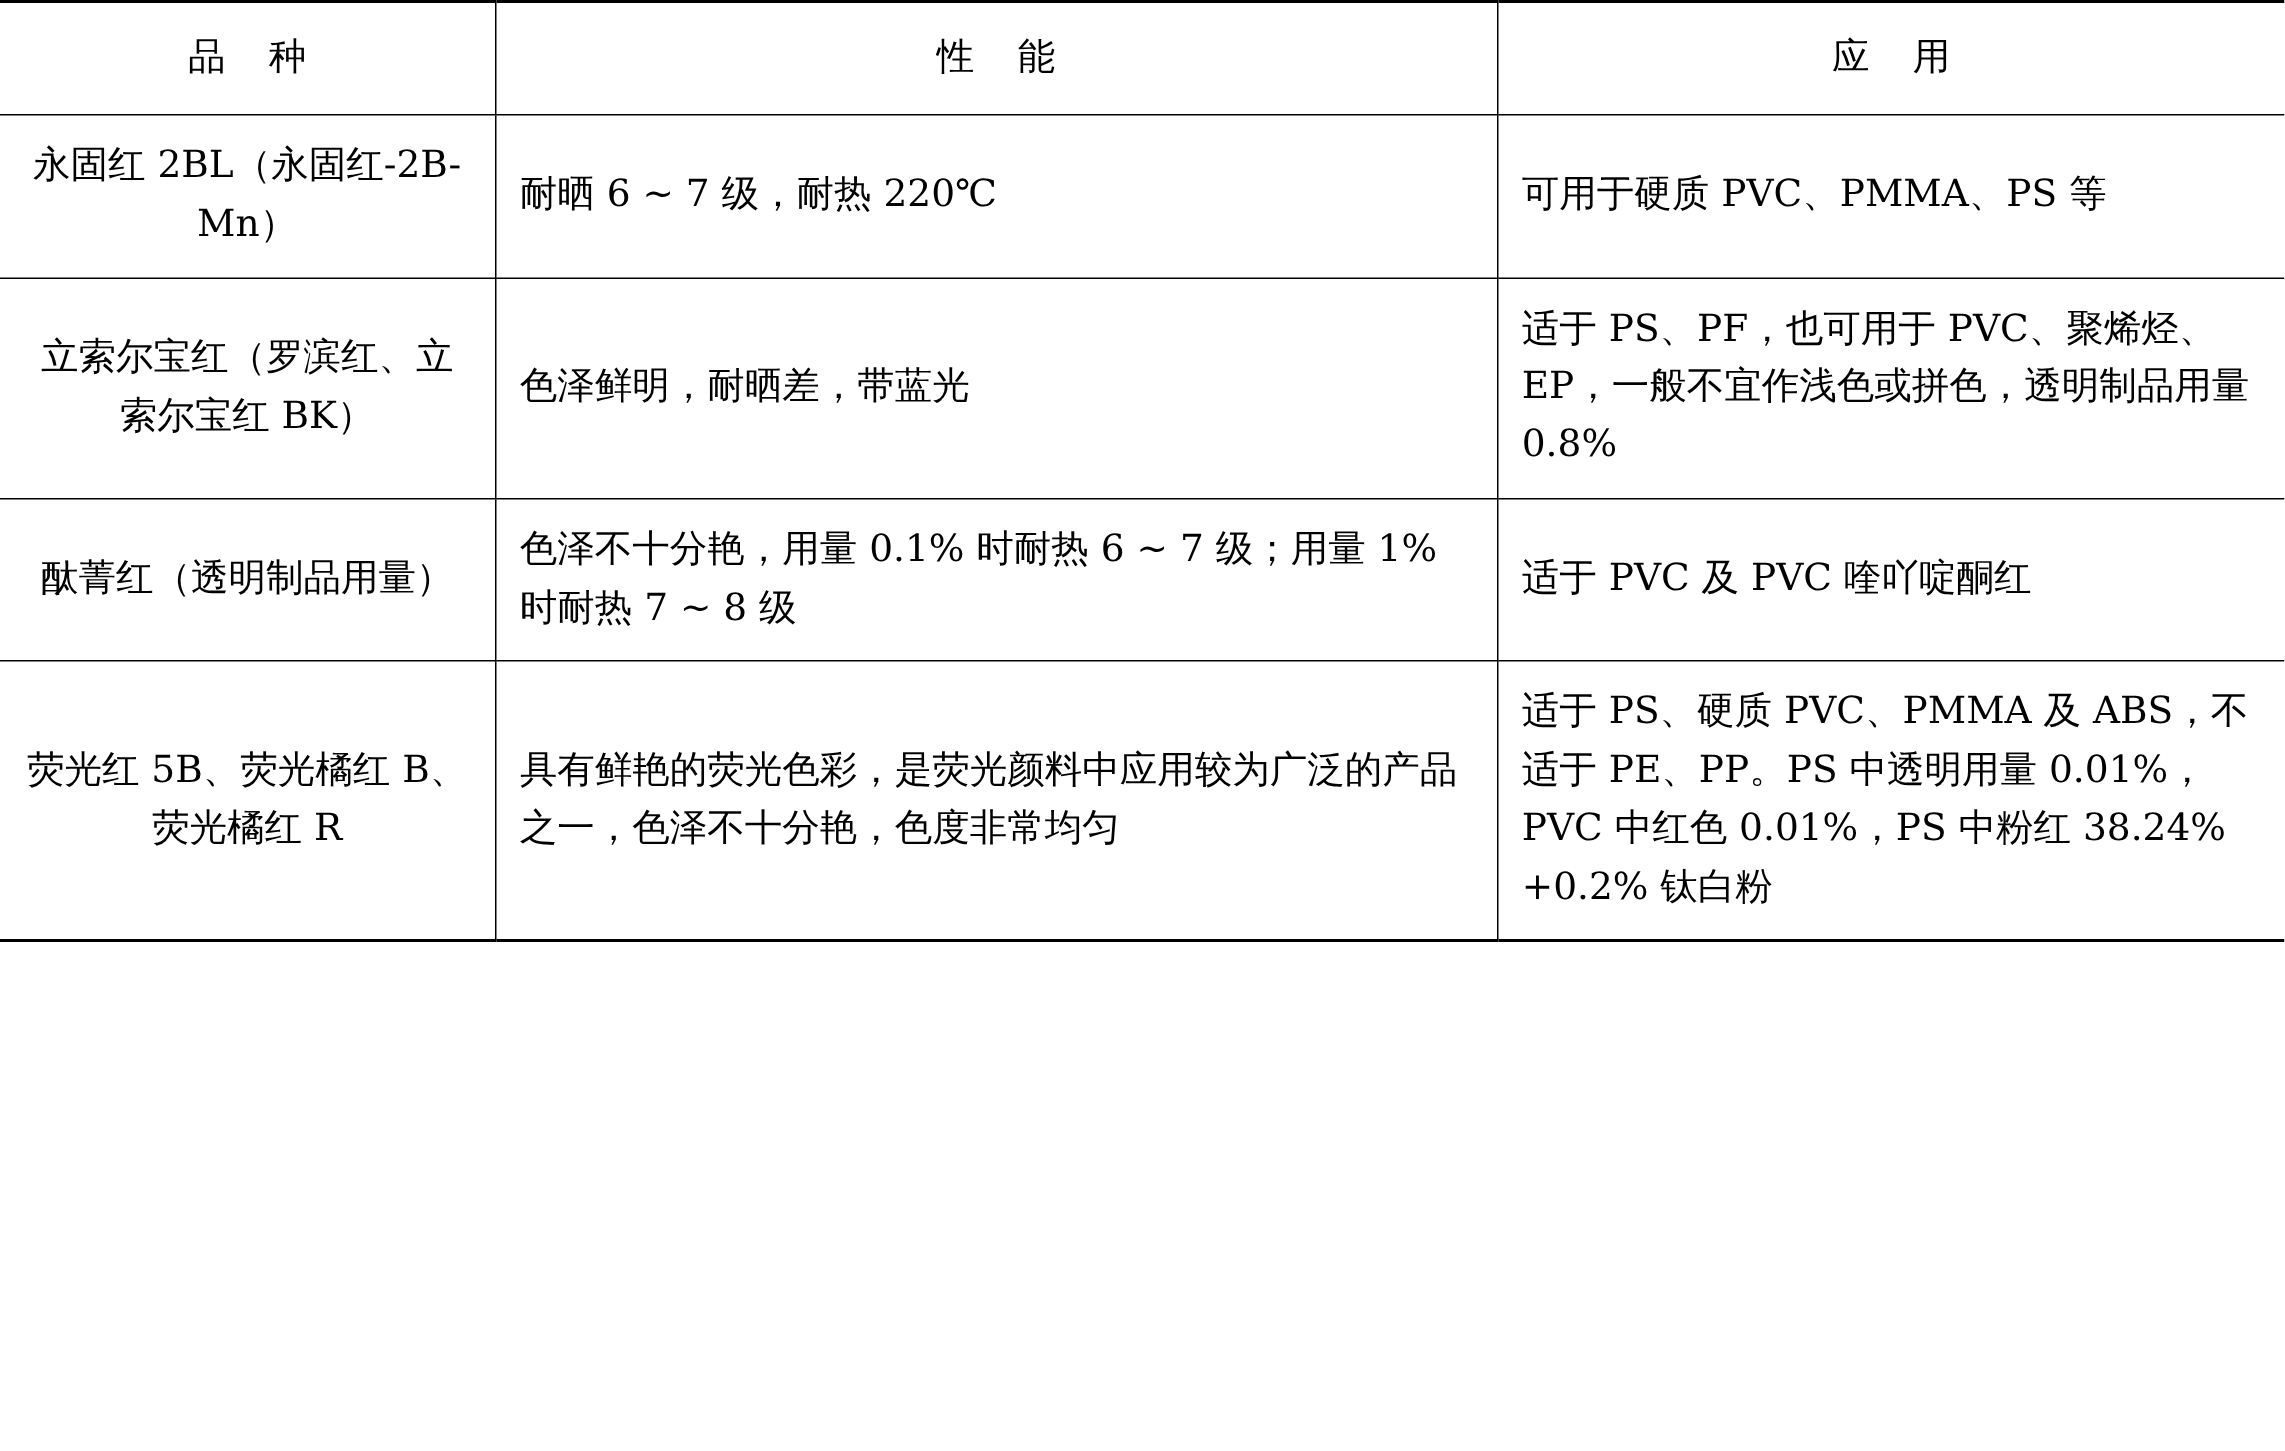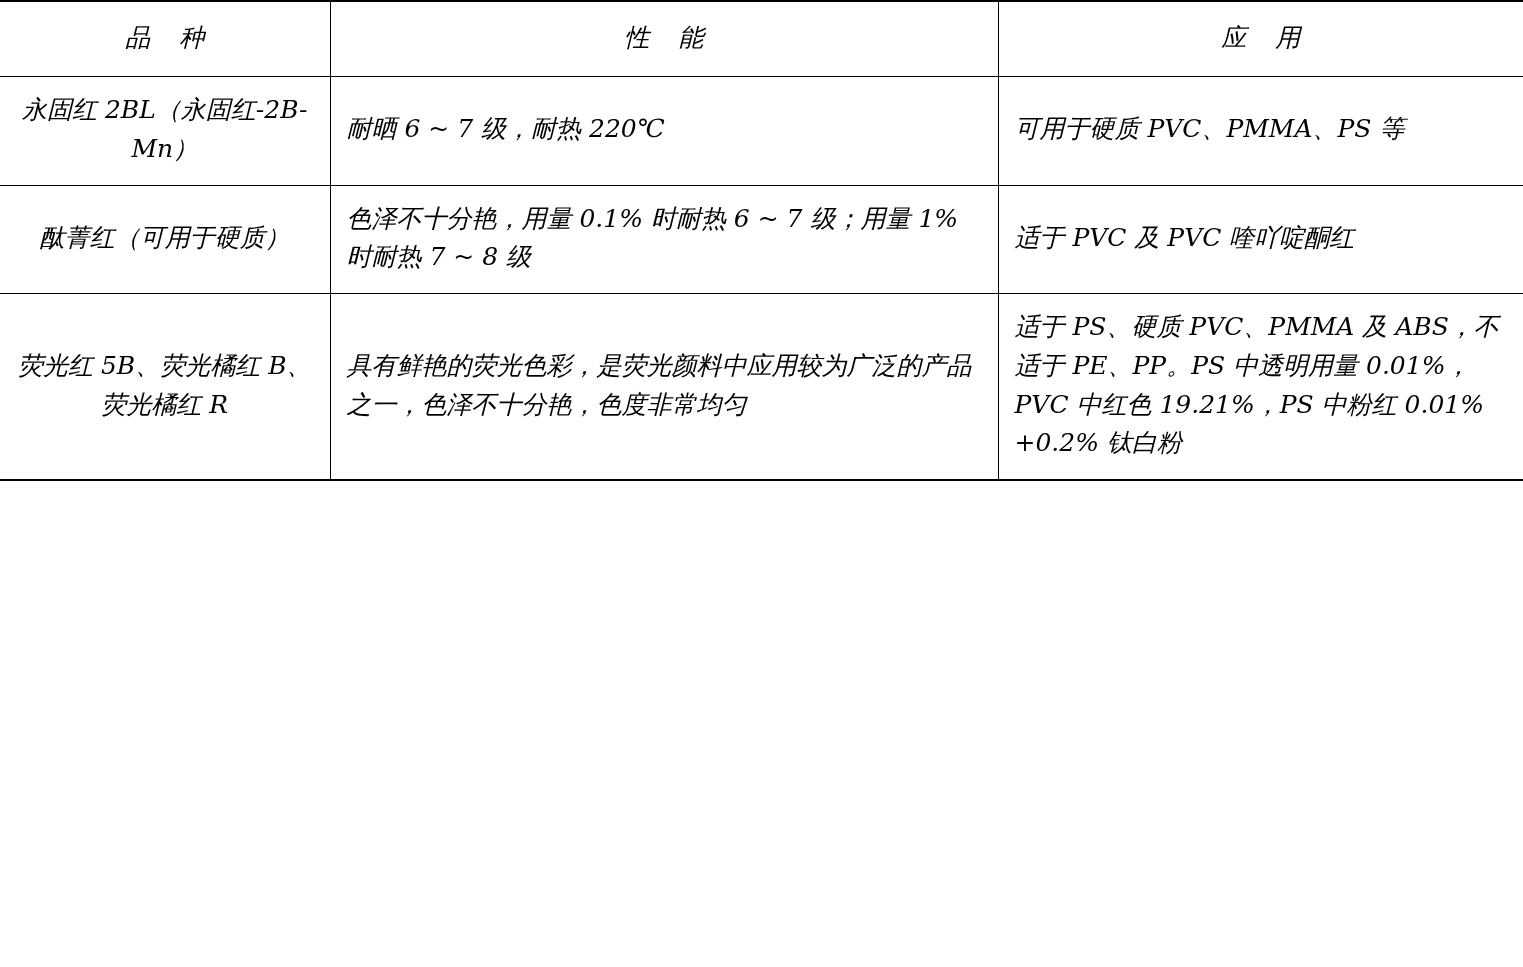--- a/index.html
+++ b/index.html
@@ -12,21 +12,20 @@
     height: 967px;
     font-family: "DejaVu Serif", "Liberation Serif", serif;
     color: #000000;
     overflow: hidden;
   }
   .sheet {
     position: relative;
     width: 1451px;
     height: 967px;
     box-sizing: border-box;
-    font-style: italic;
   }
   table.pigment-table {
     border-collapse: collapse;
     width: 1523px;
     table-layout: fixed;
     font-size: 25px;
     line-height: 1.55;
   }
   table.pigment-table col.c1 { width: 330px; }
   table.pigment-table col.c2 { width: 668px; }
@@ -112,28 +111,33 @@
     </thead>
     <tbody>
 
 
       <tr>
         <td class="col-variety justify-center">永固红 2BL（永固红-2B-Mn）</td>
         <td class="col-perf">耐晒 6 ~ 7 级，耐热 220℃</td>
         <td class="col-app">可用于硬质 PVC、PMMA、PS 等</td>
       </tr>
 
+      <tr>
+        <td class="col-variety justify-center">立索尔宝红（罗滨红、立索尔宝红 BK）</td>
+        <td class="col-perf">色泽鲜明，耐晒差，带蓝光</td>
+        <td class="col-app justify">适于 PS、PF，也可用于 PVC、聚烯烃、EP，一般不宜作浅色或拼色，透明制品用量 0.8%</td>
+      </tr>
 
       <tr>
-        <td class="col-variety justify-center">酞菁红（可用于硬质）</td>
+        <td class="col-variety justify-center">酞菁红（透明制品用量）</td>
         <td class="col-perf justify">色泽不十分艳，用量 0.1% 时耐热 6 ~ 7 级；用量 1% 时耐热 7 ~ 8 级</td>
         <td class="col-app">适于 PVC 及 PVC 喹吖啶酮红</td>
       </tr>
 
       <tr class="last-row">
         <td class="col-variety justify-center">荧光红 5B、荧光橘红 B、荧光橘红 R</td>
         <td class="col-perf justify">具有鲜艳的荧光色彩，是荧光颜料中应用较为广泛的产品之一，色泽不十分艳，色度非常均匀</td>
-        <td class="col-app justify">适于 PS、硬质 PVC、PMMA 及 ABS，不适于 PE、PP。PS 中透明用量 0.01%，PVC 中红色 19.21%，PS 中粉红 0.01% +0.2% 钛白粉</td>
+        <td class="col-app justify">适于 PS、硬质 PVC、PMMA 及 ABS，不适于 PE、PP。PS 中透明用量 0.01%，PVC 中红色 0.01%，PS 中粉红 38.24% +0.2% 钛白粉</td>
       </tr>
 
     </tbody>
   </table>
 </div>
 
 </body></html>

